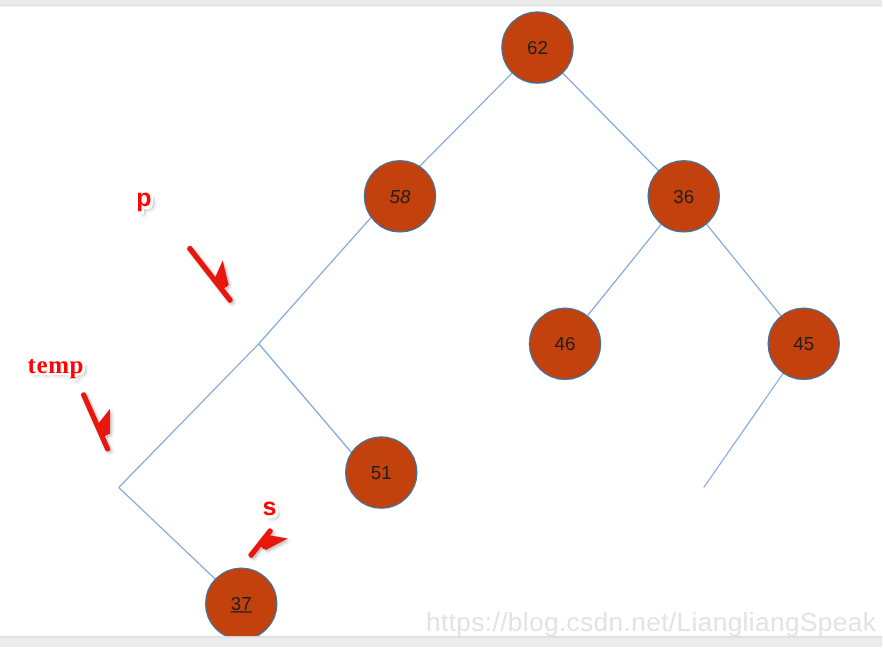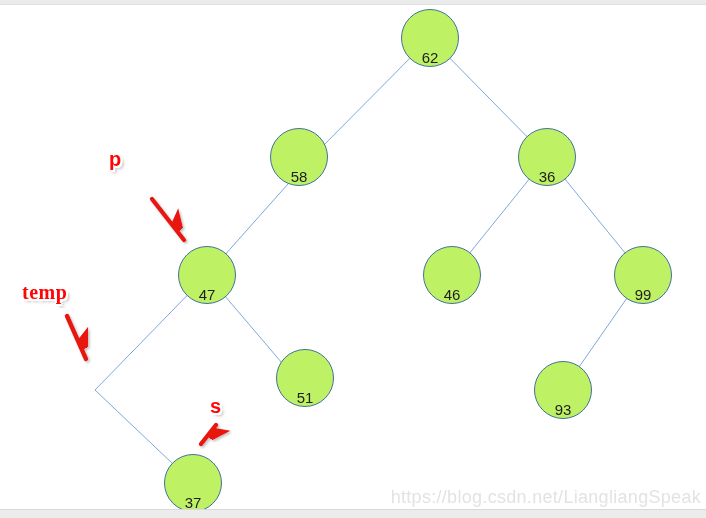--- a/index.html
+++ b/index.html
@@ -35,24 +35,24 @@
     position: absolute;
     left: 0; top: 0;
     width: 706px; height: 518px;
     z-index: 1;
   }
 
   .node {
     position: absolute;
     width: 58px; height: 58px;
     border-radius: 50%;
-    background: #bef264;
+    background: #c2410c;
     border: 1.5px solid #41719c;
     display: flex;
-    align-items: flex-end;
+    align-items: center;
     justify-content: center;
     font-size: 15px;
     color: #1f1f1f;
     z-index: 10;
   }
 
   .ptr-label {
     position: absolute;
     z-index: 20;
     font-size: 20px;
@@ -65,21 +65,21 @@
        0   -2px 0 #ffffff, 0    2px 0 #ffffff,
        3px  3px 3px rgba(120,120,120,0.55);
     letter-spacing: 0.5px;
   }
 
   .watermark {
     position: absolute;
     right: 5px;
     top: 487px;
     z-index: 25;
-    font-size: 18px;
+    font-size: 21px;
     color: #e3e3e7;
     letter-spacing: 0.3px;
   }
 </style>
 </head>
 <body>
 
 <div class="canvas">
 
   <div class="top-bar"></div>
@@ -109,40 +109,34 @@
     <g stroke="#e8130f" stroke-width="4.4" stroke-linecap="round" marker-end="url(#arrowhead)" filter="url(#arrowshadow)">
       <line x1="152" y1="199" x2="184" y2="240"></line>
       <line x1="67" y1="316" x2="86" y2="359"></line>
       <line x1="216" y1="425" x2="201" y2="444"></line>
     </g>
   </svg>
 
   <div class="node" style="left:401px; top:9px;">
       <span>62</span>
     </div>
-  <div class="node" style="left:270px; top:128px;">
+  <div class="node" style="left:291px; top:128px;font-style:italic;">
       <span>58</span>
     </div>
   <div class="node" style="left:518px; top:128px;">
       <span>36</span>
     </div>
-  <div class="node" style="left:178px; top:246px;">
-      <span>47</span>
-    </div>
   <div class="node" style="left:423px; top:246px;">
       <span>46</span>
     </div>
   <div class="node" style="left:614px; top:246px;">
-      <span>99</span>
+      <span>45</span>
     </div>
   <div class="node" style="left:276px; top:349px;">
       <span>51</span>
-    </div>
-  <div class="node" style="left:534px; top:361px;">
-      <span>93</span>
     </div>
   <div class="node" style="left:164px; top:454px;text-decoration:underline;">
       <span>37</span>
     </div>
 
   <div class="ptr-label" style="left:109px; top:148px;">p</div>
   <div class="ptr-label" style="left:22px;  top:281px;font-family:Liberation Serif, serif;">temp</div>
   <div class="ptr-label" style="left:210px; top:395px;">s</div>
 
   <div class="watermark">https://blog.csdn.net/LiangliangSpeak</div>

